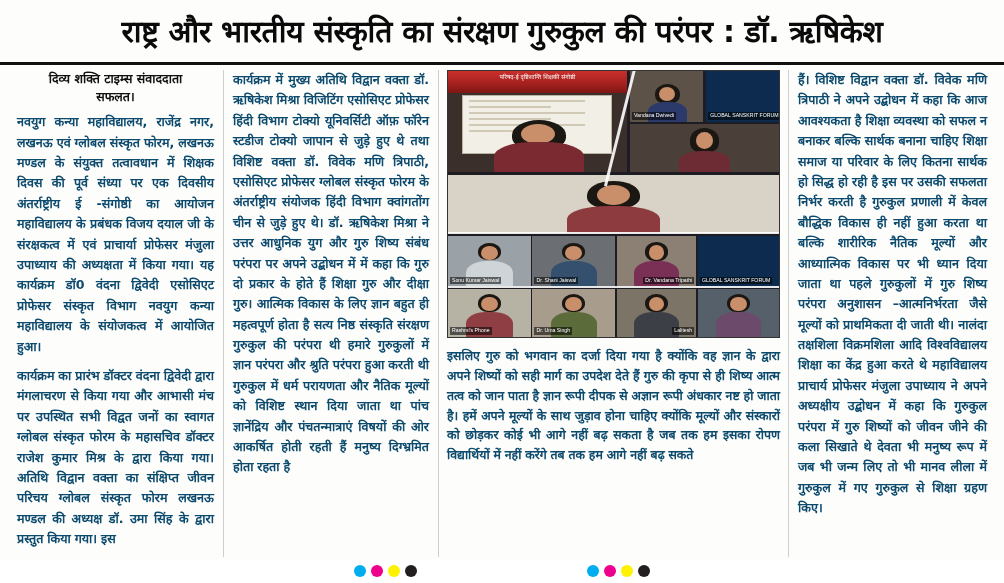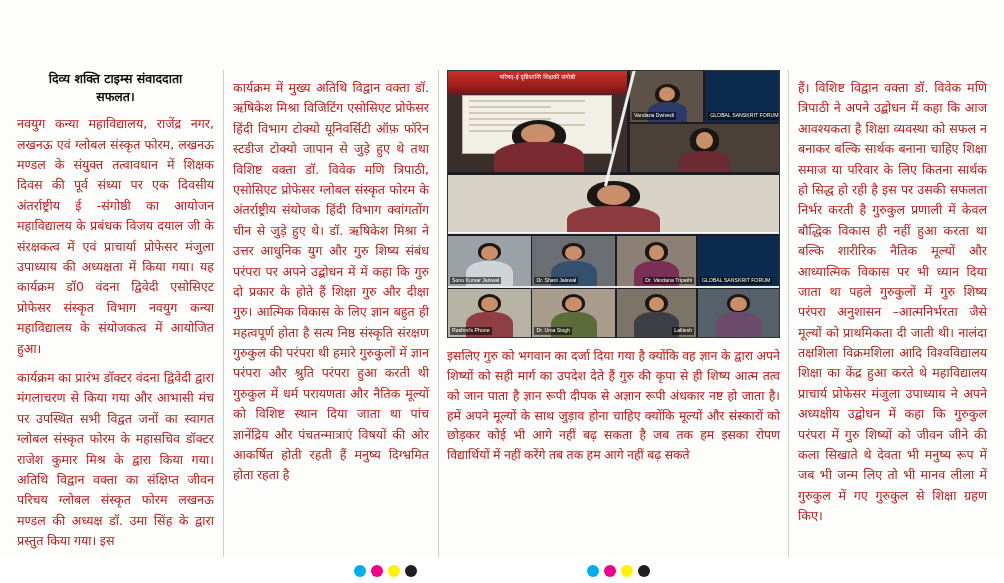--- a/index.html
+++ b/index.html
@@ -56,28 +56,29 @@
     font-weight:bold;
     font-size:12.5px;
     text-align:center;
     line-height:1.45;
     margin:0 0 6px 0;
     color:#111;
   }
   .dek .line2{display:block;}
 
   p.txt{
-    margin:8px 0 9px 0;
+    margin:0 0 9px 0;
     font-family:"DejaVu Sans", sans-serif;
     font-size:12.6px;
     line-height:1.62;
     text-align:justify;
     text-justify:inter-word;
-    color:#b91c1c;
+    color:#0c4a6e;
     word-spacing:-0.5px;
+    font-weight:bold;
   }
   .c3 p.txt{font-size:12.4px;line-height:1.6;}
 
   
   .montage{
     position:relative;
     width:100%;
     height:268px;
     margin:0 0 8px 0;
     background:#1c1c22;
@@ -153,20 +154,23 @@
     gap:170px;
   }
   .dots{display:flex;gap:5px;}
   .dot{width:12px;height:12px;border-radius:50%;}
 </style>
 </head>
 <body>
 
 <div class="page">
 
+  <div class="headline-wrap">
+    <div class="headline">राष्ट्र और भारतीय संस्कृति का संरक्षण गुरुकुल की परंपर : डॉ. ऋषिकेश</div>
+  </div>
 
   <div class="body">
 
     <div class="col c1">
       <div class="dek">
         <span>दिव्य शक्ति टाइम्स संवाददाता</span>
         <span class="line2">सफलत।</span>
       </div>
       <p class="txt">नवयुग कन्या महाविद्यालय, राजेंद्र नगर, लखनऊ एवं ग्लोबल संस्कृत फोरम, लखनऊ मण्डल के संयुक्त तत्वावधान में शिक्षक दिवस की पूर्व संध्या पर एक दिवसीय अंतर्राष्ट्रीय ई -संगोष्ठी का आयोजन महाविद्यालय के प्रबंधक विजय दयाल जी के संरक्षकत्व में एवं प्राचार्या प्रोफेसर मंजुला उपाध्याय की अध्यक्षता में किया गया। यह कार्यक्रम डॉ0 वंदना द्विवेदी एसोसिएट प्रोफेसर संस्कृत विभाग नवयुग कन्या महाविद्यालय के संयोजकत्व में आयोजित हुआ।</p>
       <p class="txt">कार्यक्रम का प्रारंभ डॉक्टर वंदना द्विवेदी द्वारा मंगलाचरण से किया गया और आभासी मंच पर उपस्थित सभी विद्वत जनों का स्वागत ग्लोबल संस्कृत फोरम के महासचिव डॉक्टर राजेश कुमार मिश्र के द्वारा किया गया। अतिथि विद्वान वक्ता का संक्षिप्त जीवन परिचय ग्लोबल संस्कृत फोरम लखनऊ मण्डल की अध्यक्ष डॉ. उमा सिंह के द्वारा प्रस्तुत किया गया। इस</p>

